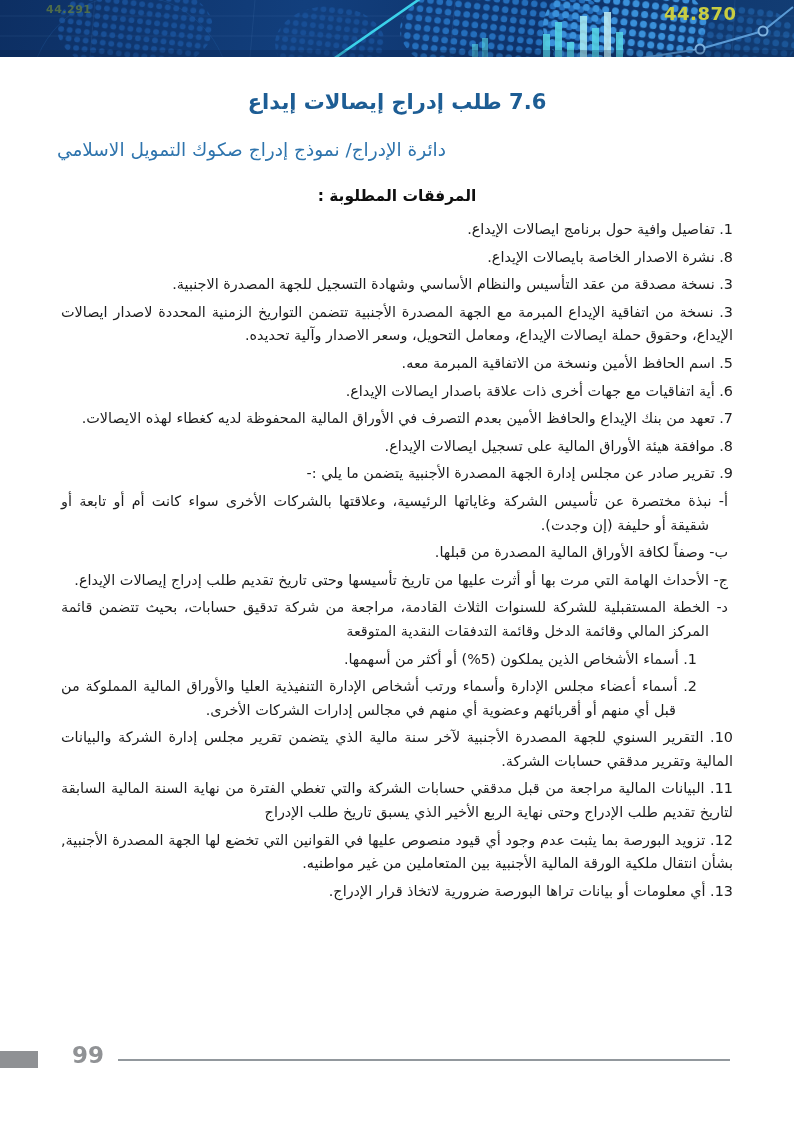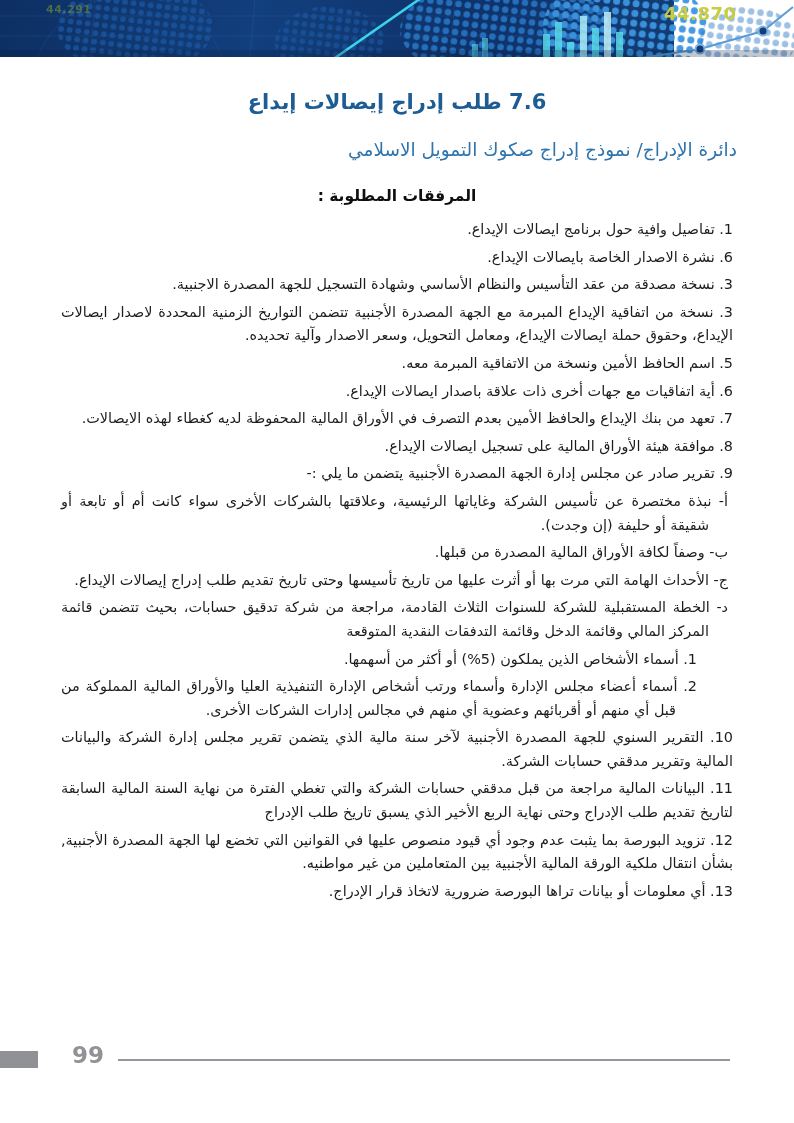--- a/index.html
+++ b/index.html
@@ -2,31 +2,31 @@
 <html lang="ar"><head>
 <meta charset="utf-8">
 <style>
   html,body{margin:0;padding:0;}
   body{
     width:794px;height:1123px;position:relative;overflow:hidden;background:#ffffff;
     font-family:"DejaVu Sans", sans-serif;
   }
   
   .banner{
-    position:absolute;top:0;left:0;width:674px;height:57px;
+    position:absolute;top:0;left:0;width:794px;height:57px;
     background:linear-gradient(100deg,#0d2f63 0%,#123f7d 38%,#0e3269 70%,#123d74 100%);
   }
   .banner svg{position:absolute;top:0;left:0;display:block;}
   .ticker{position:absolute;font-weight:bold;letter-spacing:.5px;white-space:nowrap;}
   .ticker-left{top:3px;left:46px;font-size:11px;color:#5f7a42;opacity:.8;}
   .ticker-right{top:3px;left:664px;font-size:18px;color:#c9cd41;}
   
   .content{position:absolute;top:90px;right:57px;left:57px;direction:rtl;}
   .doc-title{margin:0 0 25px;font-size:21px;font-weight:bold;color:#1d5d94;text-align:center;}
-  .doc-subtitle{margin:0 0 27px;font-size:18.5px;font-weight:normal;color:#2e74ad;text-align:right;}
+  .doc-subtitle{margin:0 0 27px;font-size:18.5px;font-weight:normal;color:#2e74ad;text-align:left;}
   .section-heading{margin:0 0 13px;font-size:15.5px;font-weight:bold;color:#0f0f0f;text-align:center;}
   p.li{
     margin:4px;font-size:14.4px;line-height:23.6px;color:#1c1c1c;
     text-align:justify;text-justify:inter-word;
   }
   p.li.letter{padding-right:24px;text-indent:-19px;}
   p.li.subnum{padding-right:57px;text-indent:-21px;}
   .gap-top{margin-top:7px;}
   
   .footer-tab{position:absolute;left:0;top:1051px;width:38px;height:17px;background:#8f9194;}
@@ -92,21 +92,21 @@
   <span class="ticker ticker-left">44.291</span>
   <span class="ticker ticker-right">44.870</span>
 </div>
 
 <div class="content">
   <h1 class="doc-title">7.6 طلب إدراج إيصالات إيداع</h1>
   <h2 class="doc-subtitle">دائرة الإدراج/ نموذج إدراج صكوك التمويل الاسلامي</h2>
   <h3 class="section-heading">المرفقات المطلوبة :</h3>
 
   <p class="li">1. تفاصيل وافية حول برنامج ايصالات الإيداع.</p>
-  <p class="li">6. نشرة الاصدار الخاصة بايصالات الإيداع.</p>
+  <p class="li">8. نشرة الاصدار الخاصة بايصالات الإيداع.</p>
   <p class="li">3. نسخة مصدقة من عقد التأسيس والنظام الأساسي وشهادة التسجيل للجهة المصدرة الاجنبية.</p>
   <p class="li">3. نسخة من اتفاقية الإيداع المبرمة مع الجهة المصدرة الأجنبية تتضمن التواريخ الزمنية المحددة لاصدار ايصالات الإيداع، وحقوق حملة ايصالات الإيداع، ومعامل التحويل، وسعر الاصدار وآلية تحديده.</p>
   <p class="li">5. اسم الحافظ الأمين ونسخة من الاتفاقية المبرمة معه.</p>
   <p class="li">6. أية اتفاقيات مع جهات أخرى ذات علاقة باصدار ايصالات الإيداع.</p>
   <p class="li">7. تعهد من بنك الإيداع والحافظ الأمين بعدم التصرف في الأوراق المالية المحفوظة لديه كغطاء لهذه الايصالات.</p>
   <p class="li">8. موافقة هيئة الأوراق المالية على تسجيل ايصالات الإيداع.</p>
   <p class="li">9. تقرير صادر عن مجلس إدارة الجهة المصدرة الأجنبية يتضمن ما يلي :-</p>
 
   <p class="li letter gap-top">أ- نبذة مختصرة عن تأسيس الشركة وغاياتها الرئيسية، وعلاقتها بالشركات الأخرى سواء كانت أم أو تابعة أو شقيقة أو حليفة (إن وجدت).</p>
   <p class="li letter">ب- وصفاً لكافة الأوراق المالية المصدرة من قبلها.</p>

